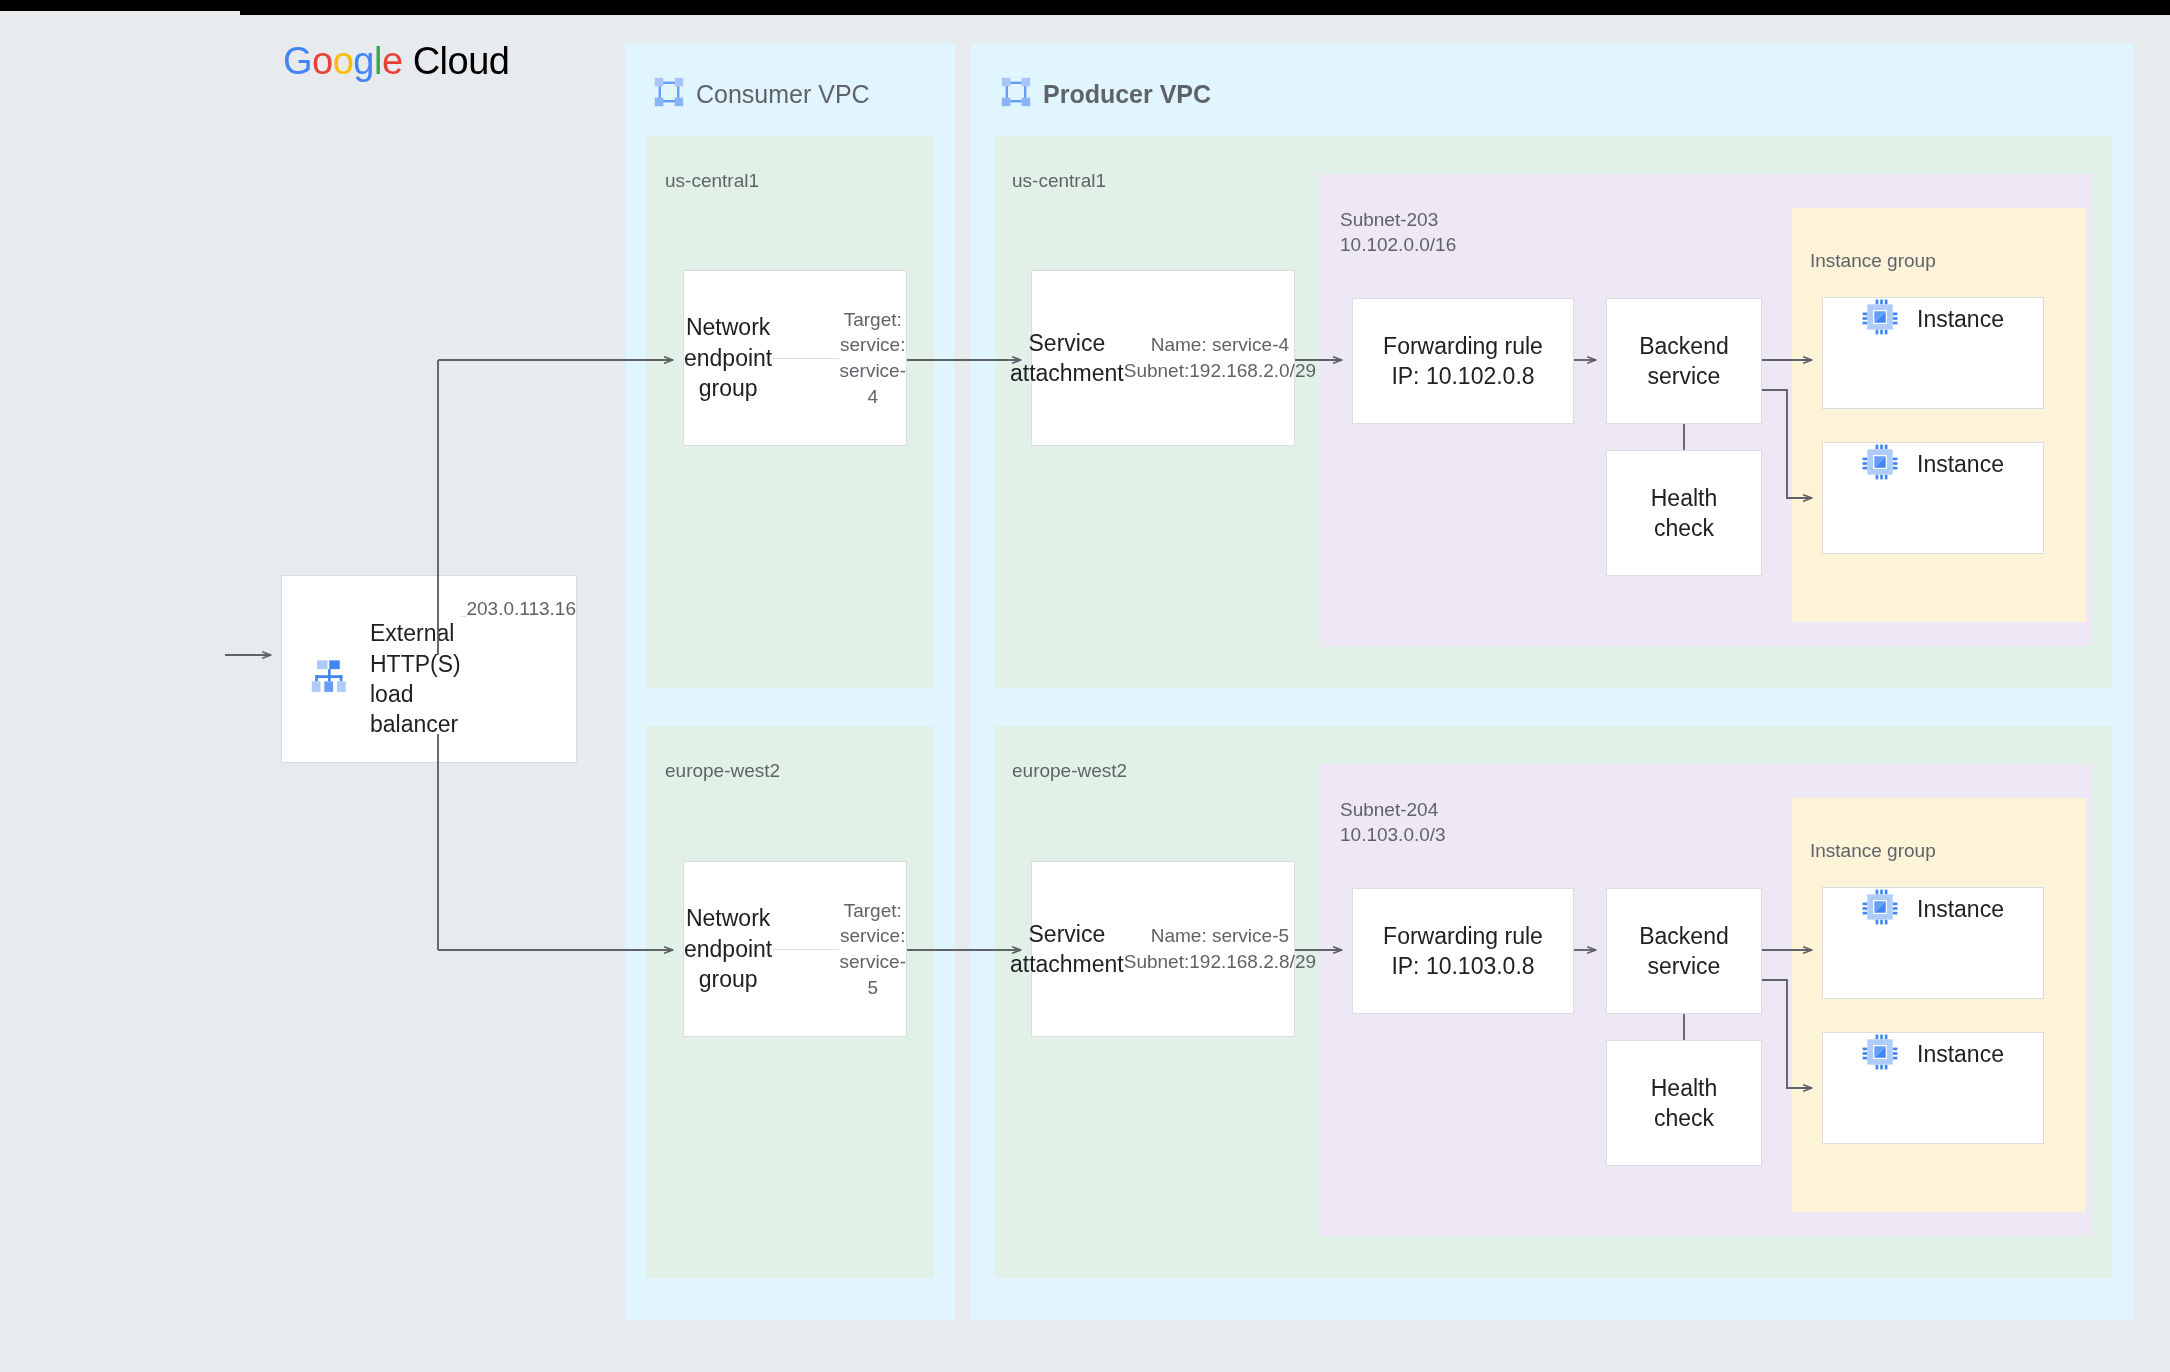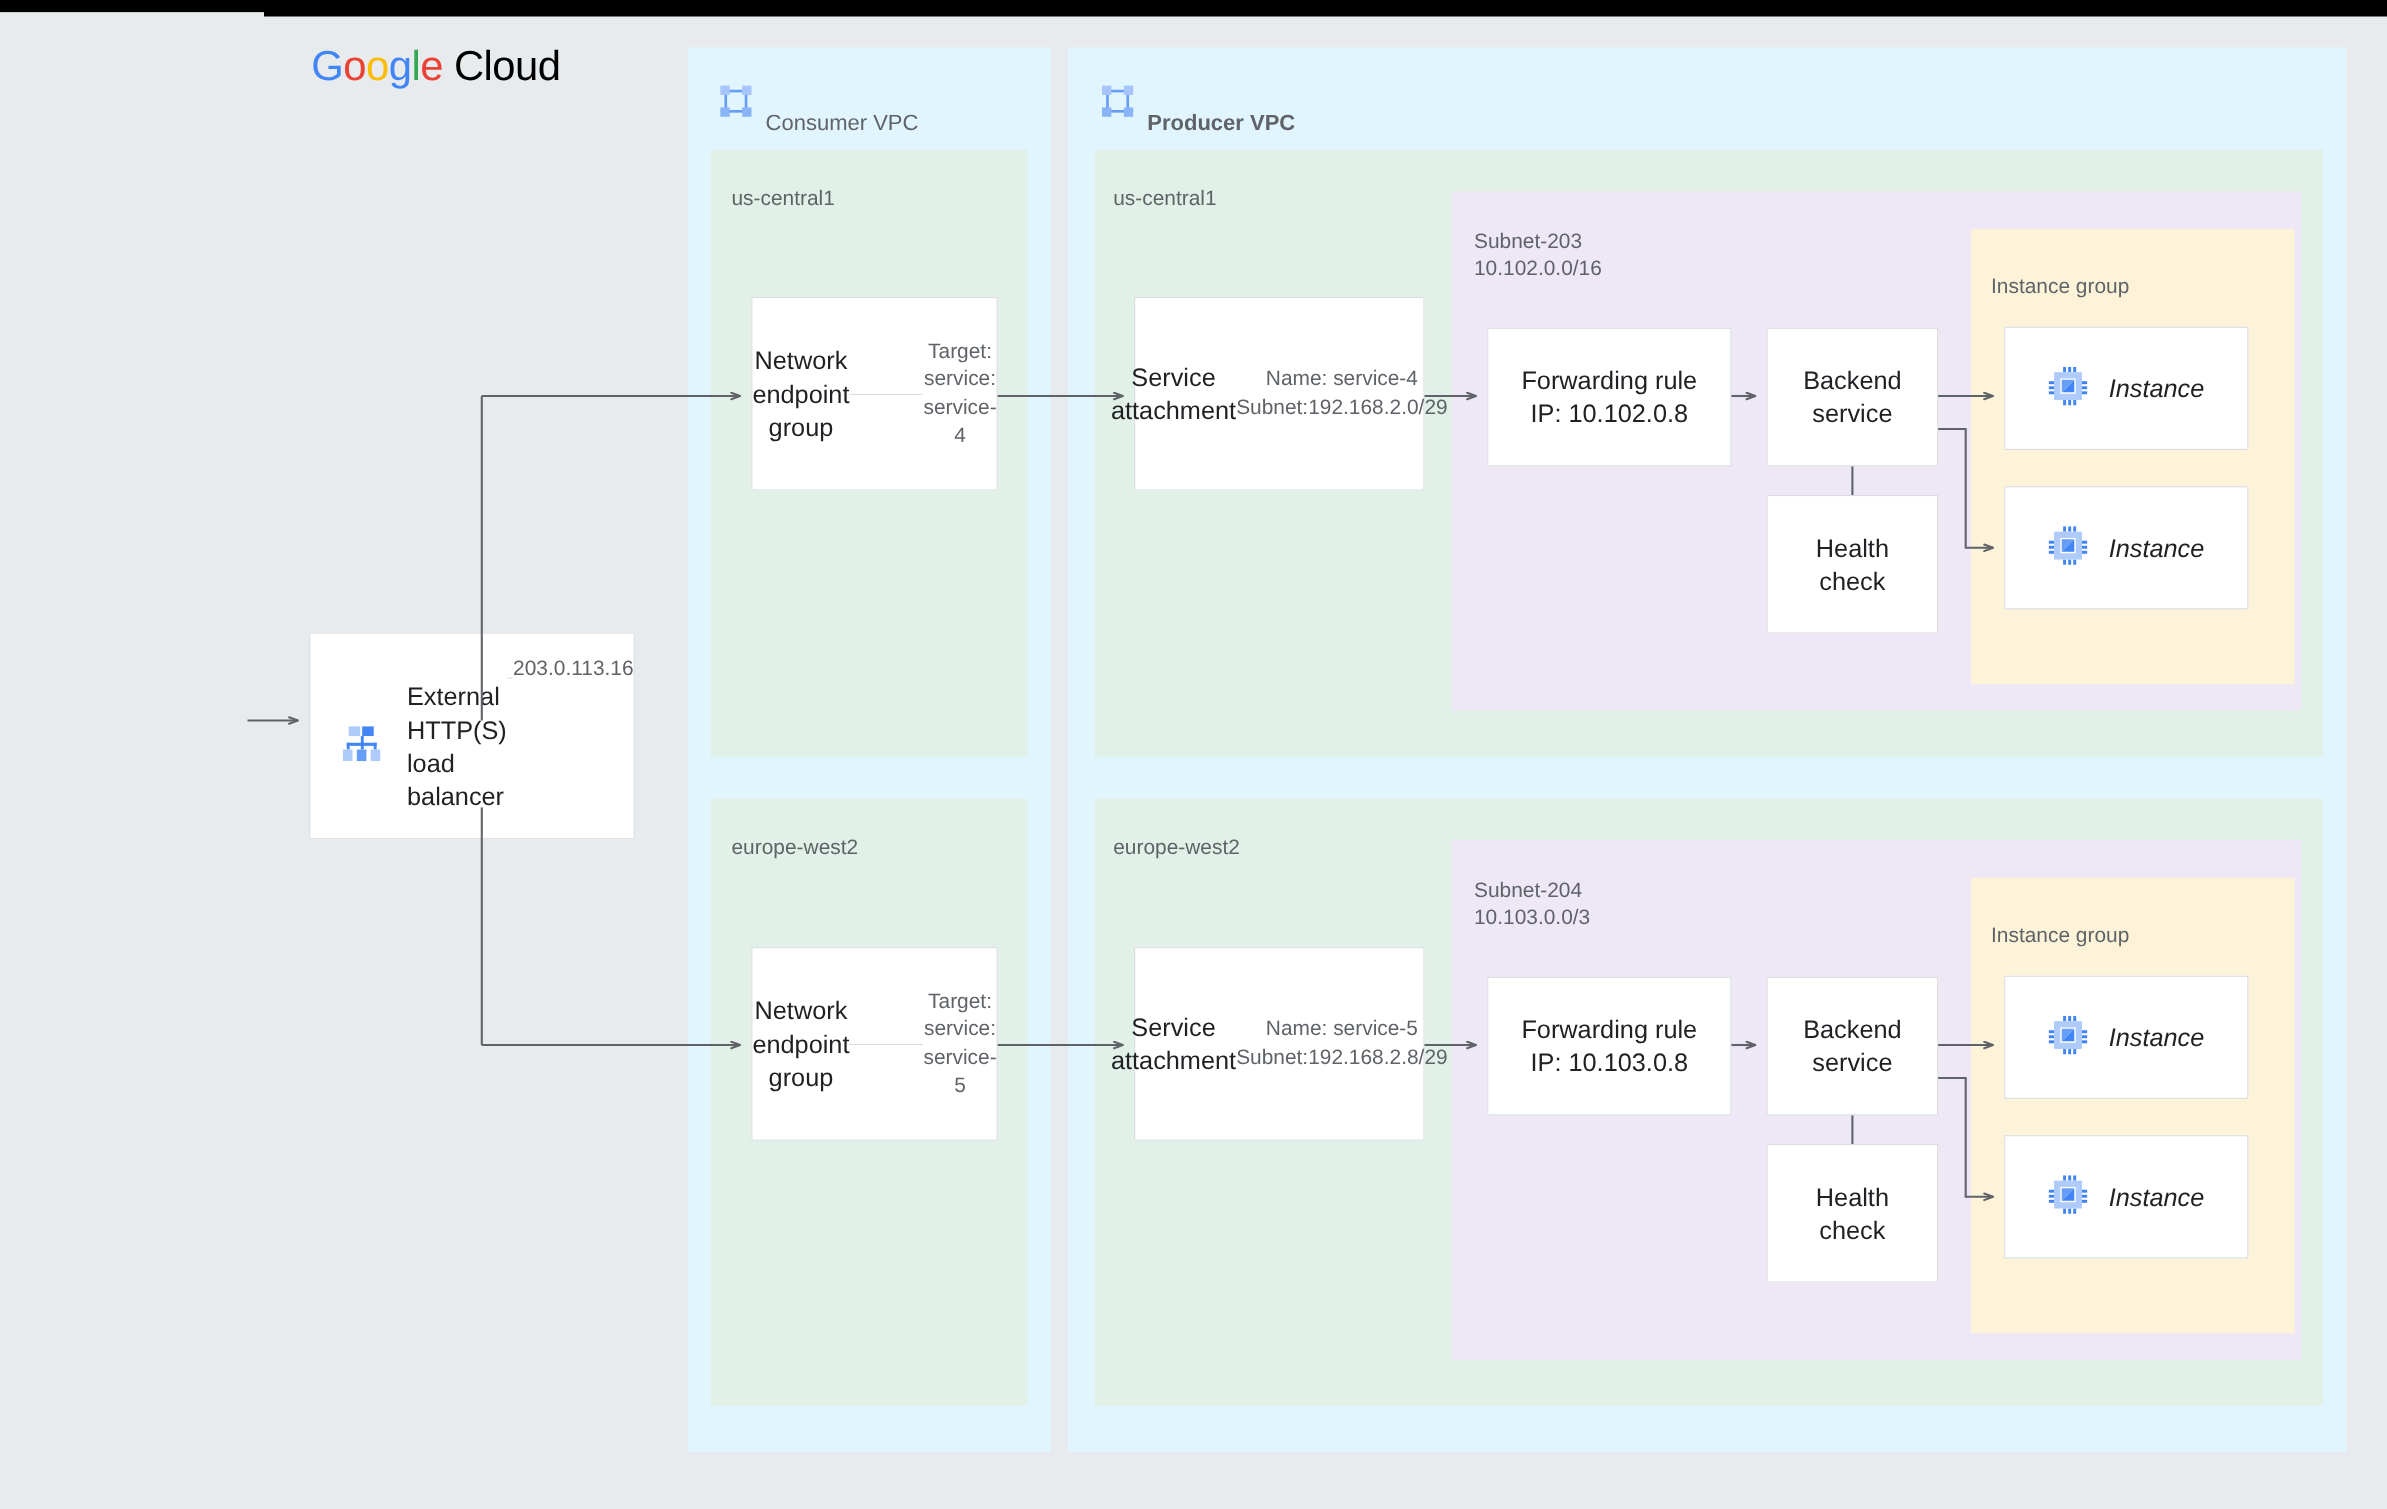--- a/index.html
+++ b/index.html
@@ -16,31 +16,31 @@
   .g-b{color:#4285f4;} .g-r{color:#ea4335;} .g-y{color:#fbbc05;} .g-g{color:#34a853;}
   .g-cloud{color:#000000;}
 
   
   .vpc{position:absolute;background:#e1f5fe;}
   .region{position:absolute;background:#e2f1e7;}
   .subnet{position:absolute;background:#ede7f6;}
   .igroup{position:absolute;background:#fdf3d9;}
 
   .panel-label{position:absolute;color:#5f6368;font-size:19px;white-space:pre-line;line-height:1.33;}
-  .vpc-label{position:absolute;color:#5f6368;font-size:20px;white-space:nowrap;margin-top:21px;}
+  .vpc-label{position:absolute;color:#5f6368;font-size:25px;white-space:nowrap;}
   .vpc-ico{position:absolute;}
 
   
   .card{position:absolute;background:#fff;border:1px solid #dadce0;box-sizing:border-box;
         display:flex;flex-direction:row;align-items:center;justify-content:center;}
   .card .title{color:#202124;font-size:23px;line-height:1.32;text-align:center;white-space:pre-line;}
   .card .divider{height:1px;background:#dadce0;width:78%;margin:14px 0 14px 0;}
   .card .sub{color:#5f6368;font-size:19px;line-height:1.35;text-align:center;white-space:pre-line;}
   .card.simple{justify-content:center;}
-  .card.row{flex-direction:row;justify-content:flex-start;align-items:center;font-style:italic;}
+  .card.row{flex-direction:row;justify-content:flex-start;align-items:flex-start;}
 
   .iconbox{display:flex;align-items:center;gap:18px;}
   .iconlabel{color:#202124;font-size:23px;line-height:1.32;white-space:pre-line;}
 
   
   svg.links{position:absolute;left:0;top:0;width:2170px;height:1372px;pointer-events:none;}
 </style>
 </head>
 <body>
 

